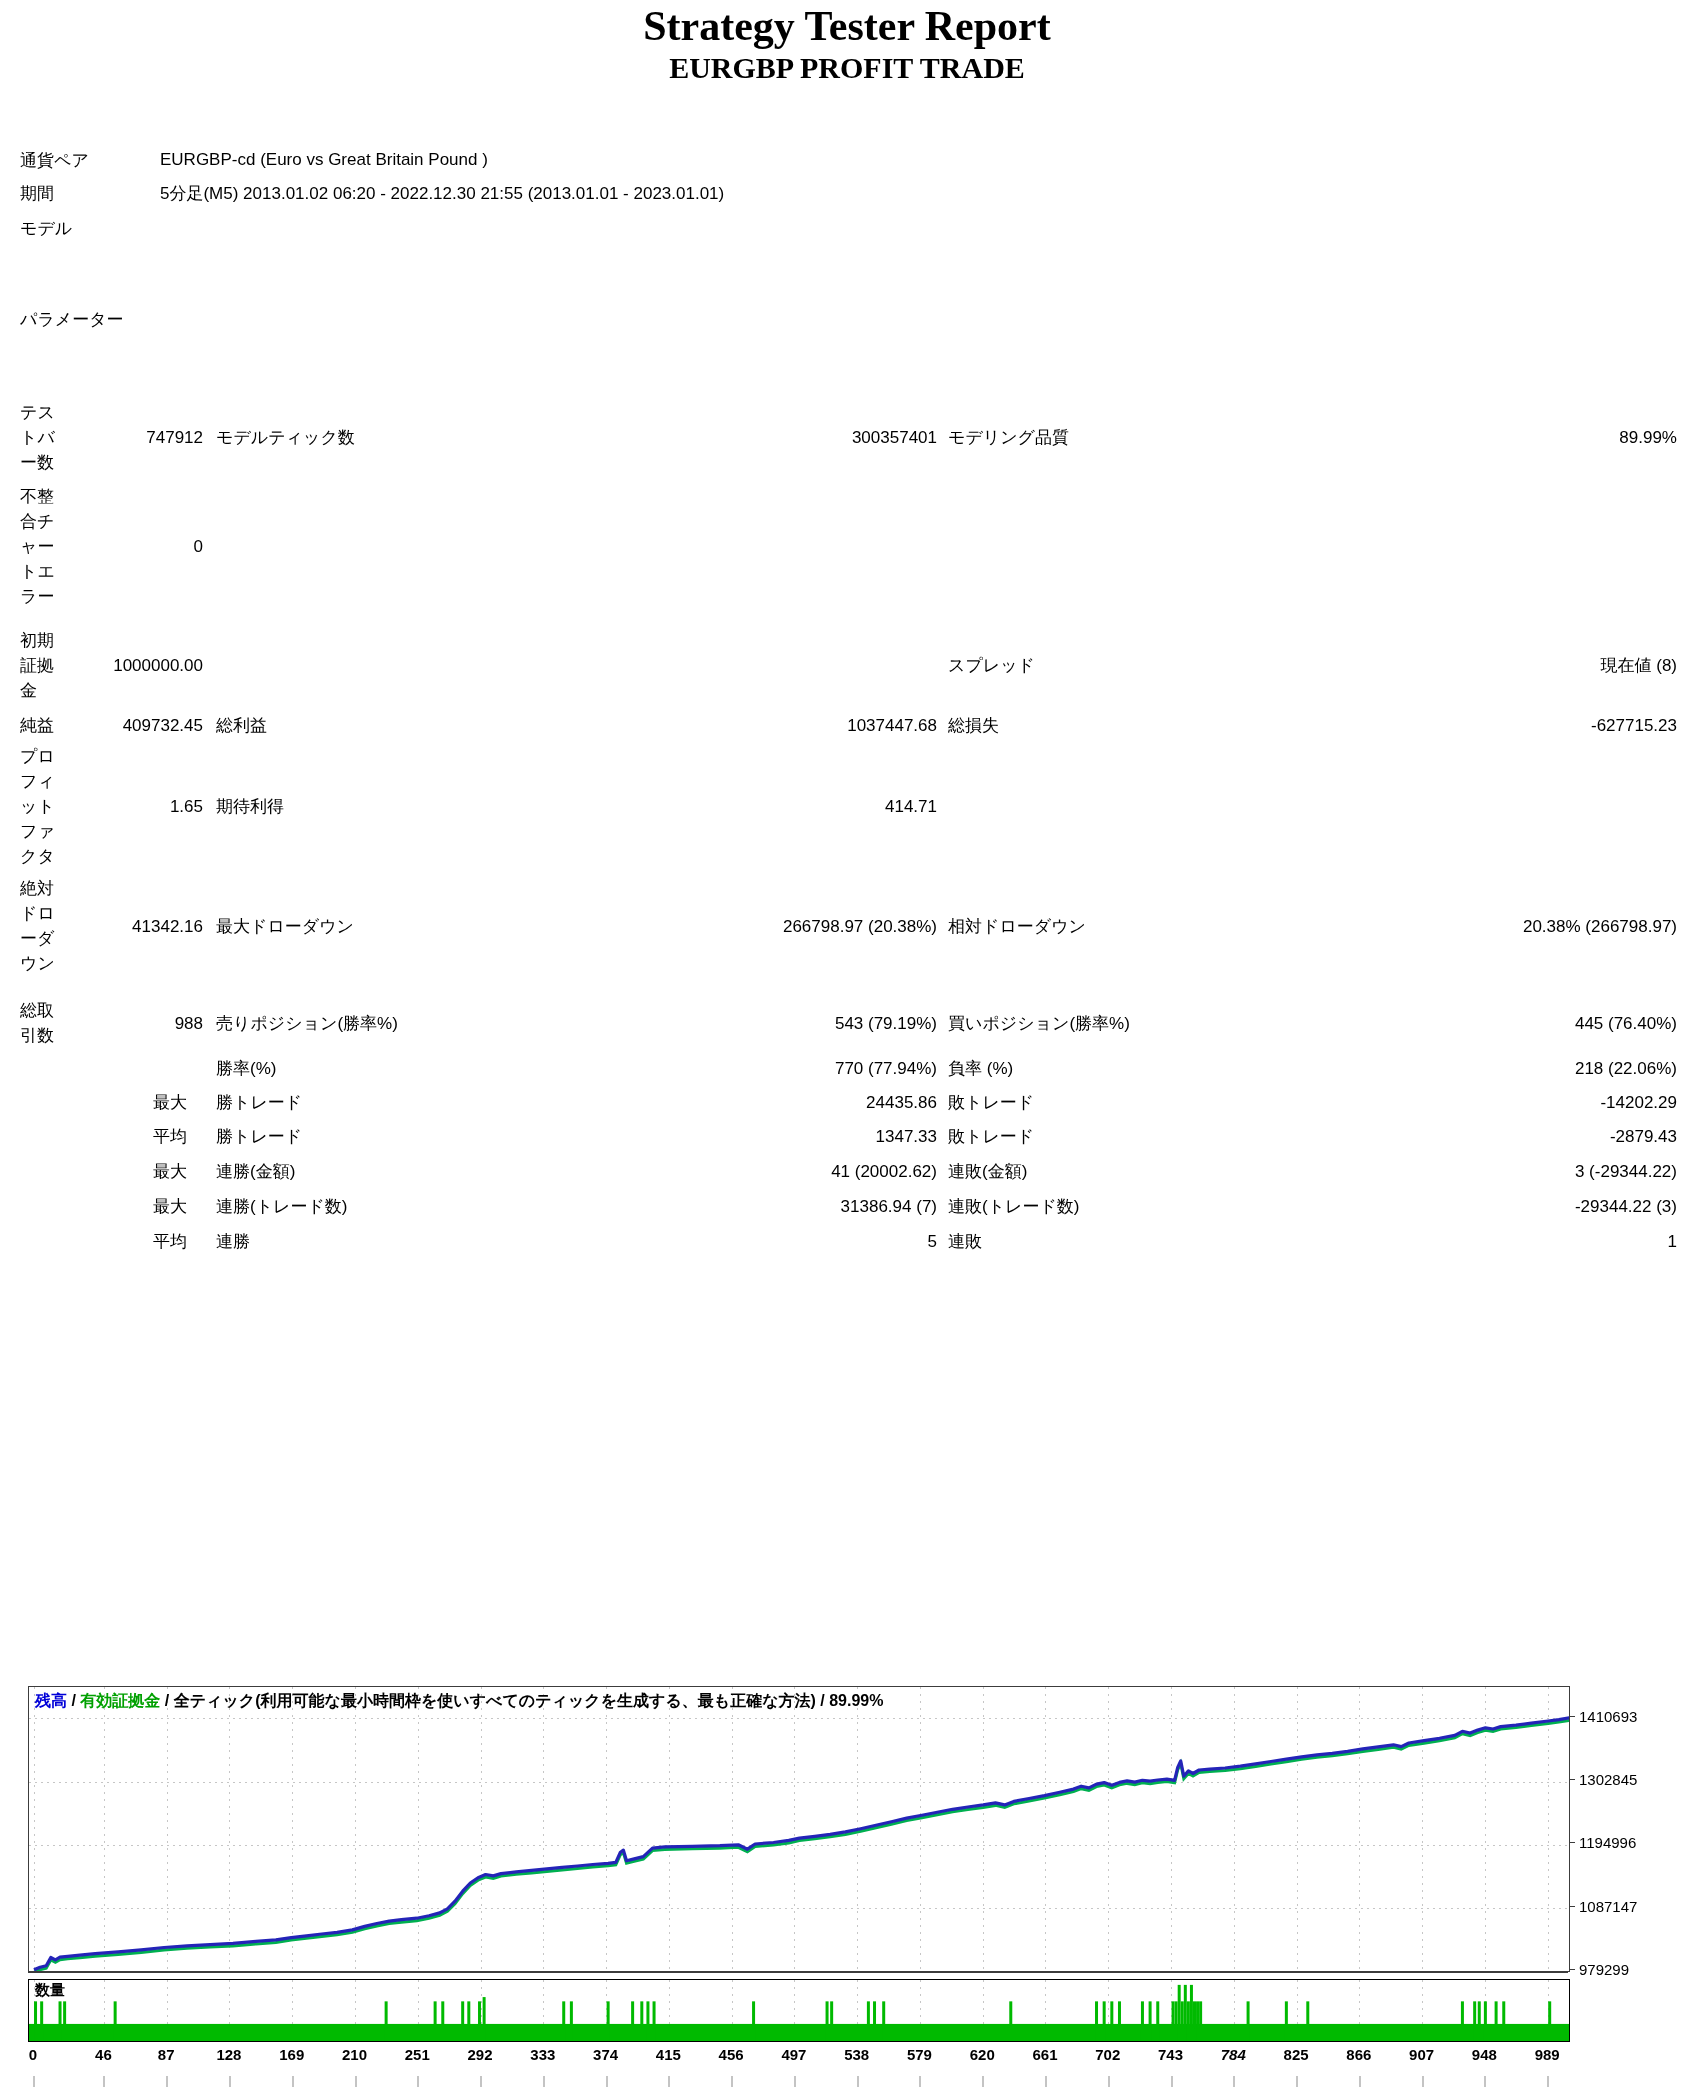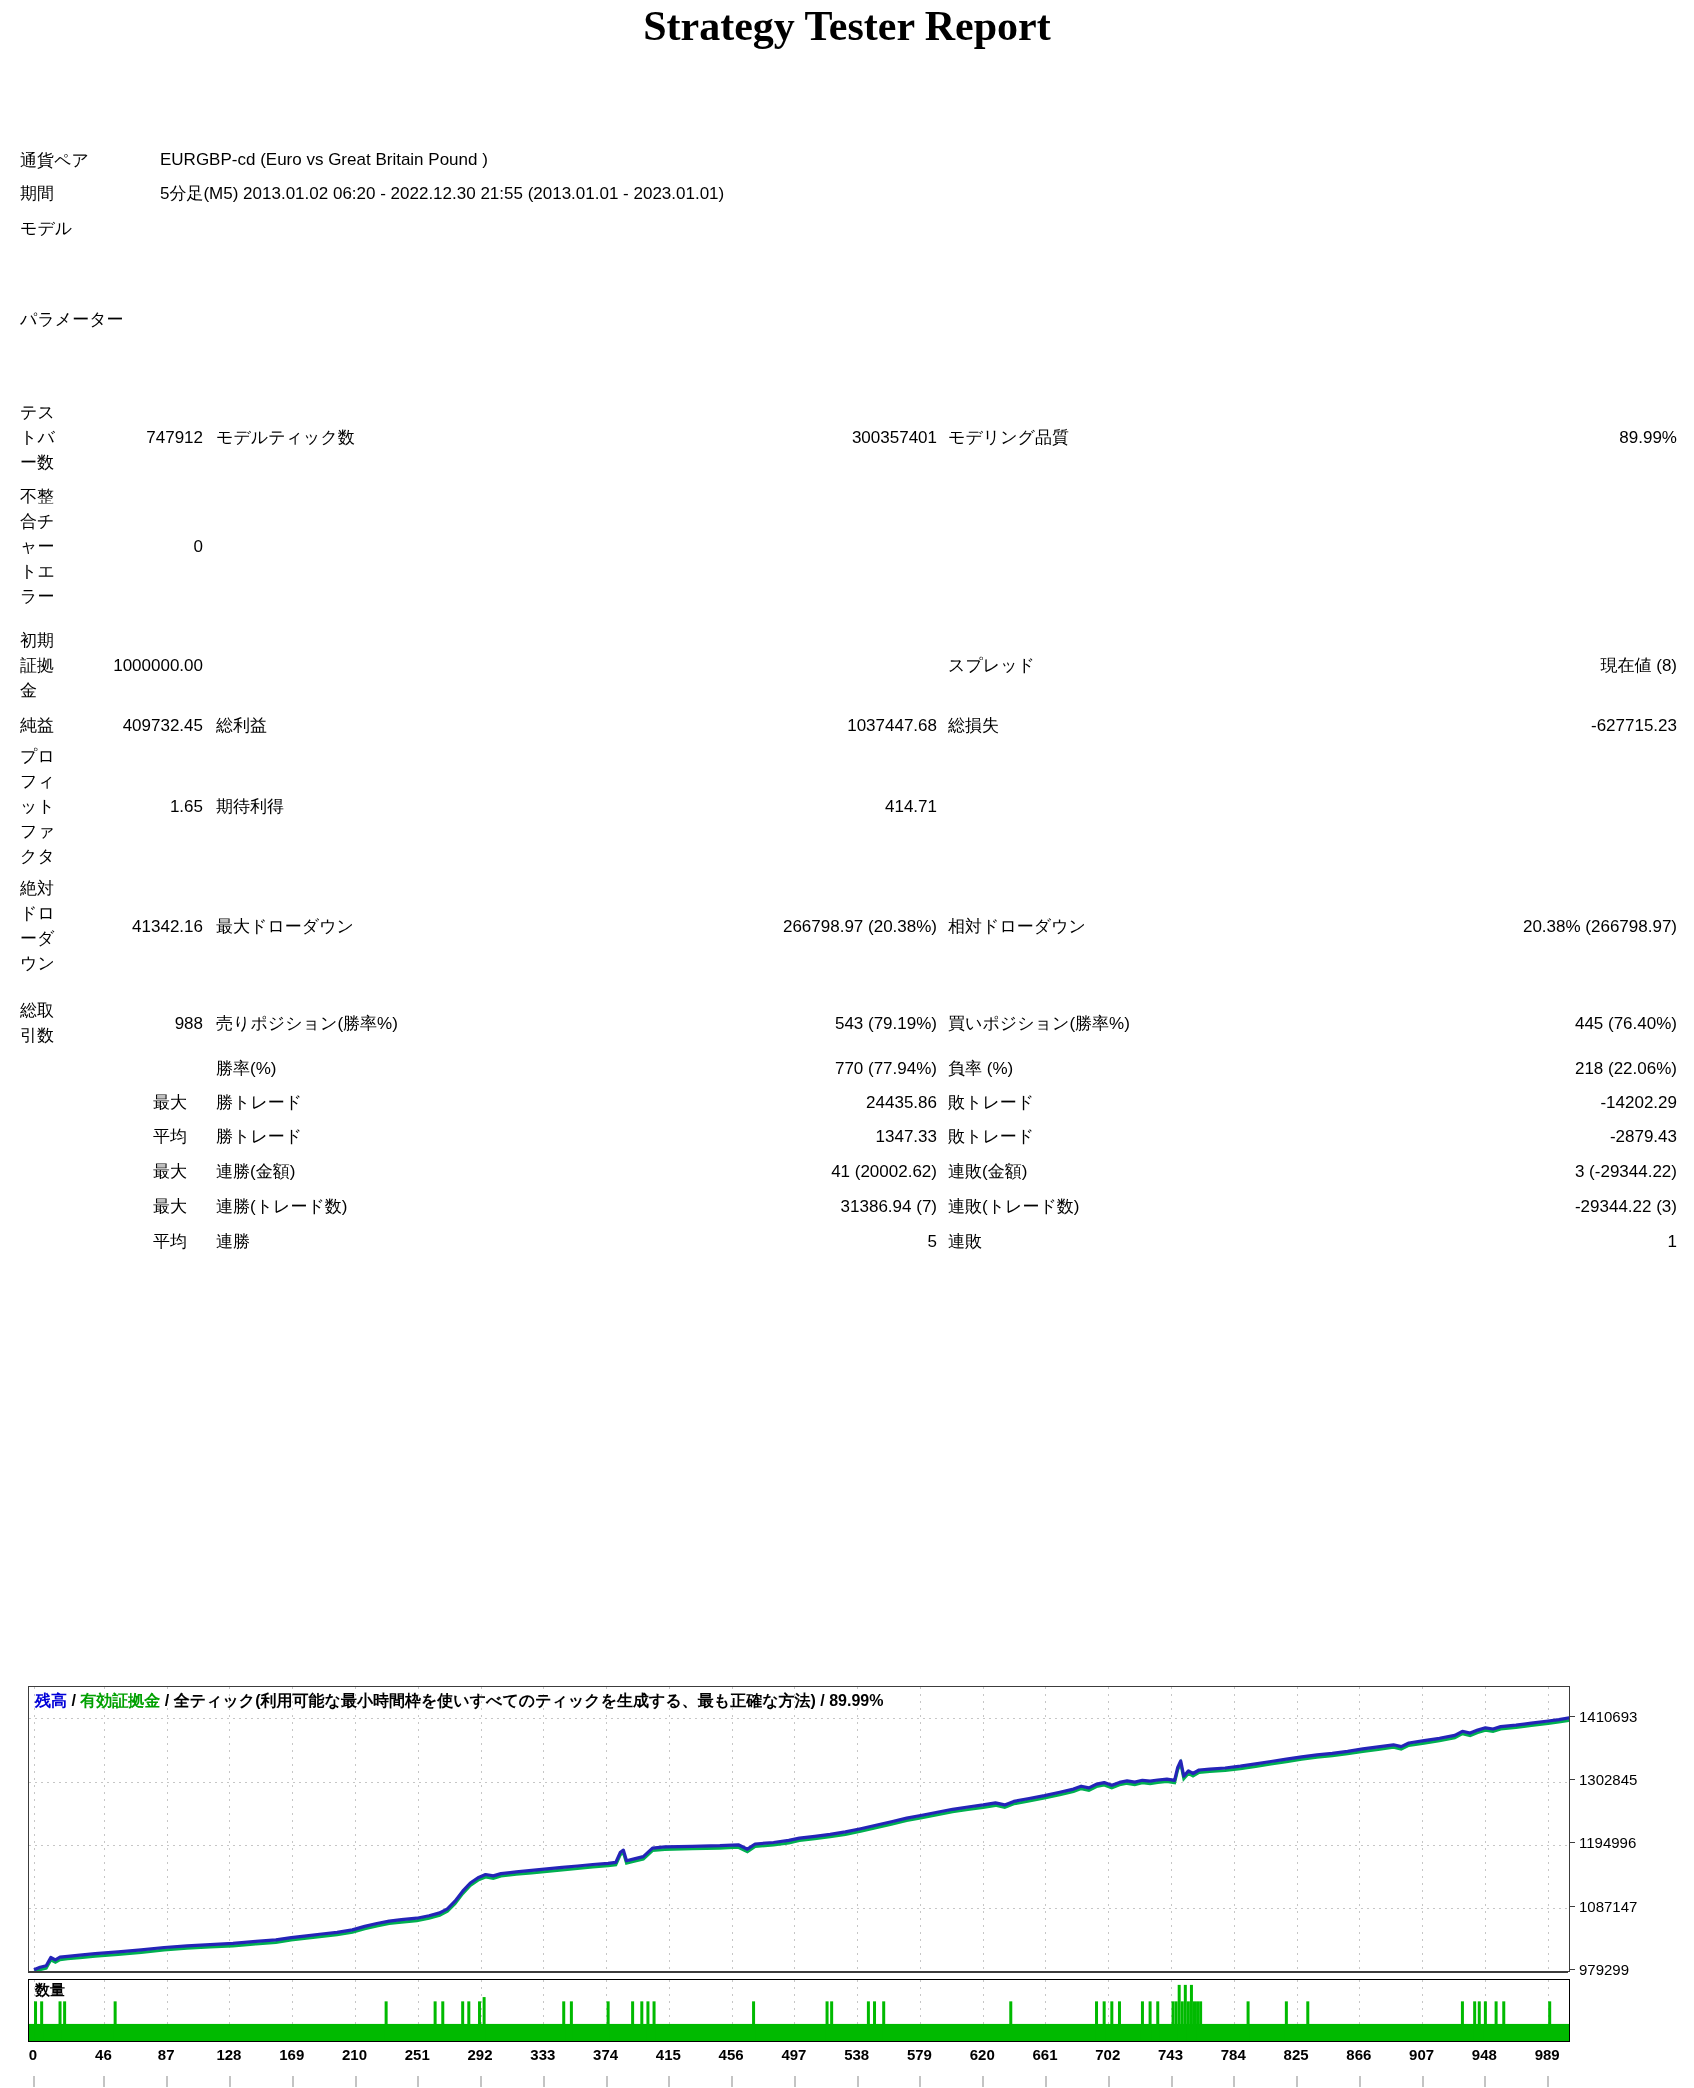--- a/index.html
+++ b/index.html
@@ -37,20 +37,21 @@
   .ylabels .yl{position:absolute;font-size:15px;white-space:nowrap;display:flex;align-items:center;}
   .ylabels .yl::before{content:"";display:inline-block;width:6px;height:1px;background:#3c3c3c;margin-right:4px;}
   .xlabels .xl{position:absolute;top:2046px;transform:translateX(-50%);font-size:15px;font-weight:bold;}
   .stub{position:absolute;top:2076px;height:11px;width:0;border-left:2px dashed #c4c4c4;}
 </style>
 </head>
 <body>
 
 <div class="titleblock">
   <div class="title">Strategy Tester Report</div>
+  <div class="subtitle">EURGBP PROFIT TRADE</div>
 </div>
 
 <div class="inforow" style="top:147px">
   <div>通貨ペア</div>
   <div>EURGBP-cd (Euro vs Great Britain Pound )</div>
 </div>
 <div class="inforow" style="top:180px">
   <div>期間</div>
   <div>5分足(M5) 2013.01.02 06:20 - 2022.12.30 21:55 (2013.01.01 - 2023.01.01)</div>
 </div>
@@ -309,21 +310,21 @@
     <div class="xl" style="left: 605.594px;">374</div>
     <div class="xl" style="left: 668.365px;">415</div>
     <div class="xl" style="left: 731.136px;">456</div>
     <div class="xl" style="left: 793.907px;">497</div>
     <div class="xl" style="left: 856.678px;">538</div>
     <div class="xl" style="left: 919.449px;">579</div>
     <div class="xl" style="left: 982.22px;">620</div>
     <div class="xl" style="left: 1044.99px;">661</div>
     <div class="xl" style="left: 1107.76px;">702</div>
     <div class="xl" style="left: 1170.53px;">743</div>
-    <div class="xl" style="left: 1233.3px;">784</div>
+    <div class="xl" style="left: 1233.3px; font-style: italic;">784</div>
     <div class="xl" style="left: 1296.07px;">825</div>
     <div class="xl" style="left: 1358.85px;">866</div>
     <div class="xl" style="left: 1421.62px;">907</div>
     <div class="xl" style="left: 1484.39px;">948</div>
     <div class="xl" style="left: 1547.16px;">989</div>
   </div>
 <div id="stubs">
     <div class="stub" style="left: 33px;"></div>
     <div class="stub" style="left: 103.426px;"></div>
     <div class="stub" style="left: 166.197px;"></div>

